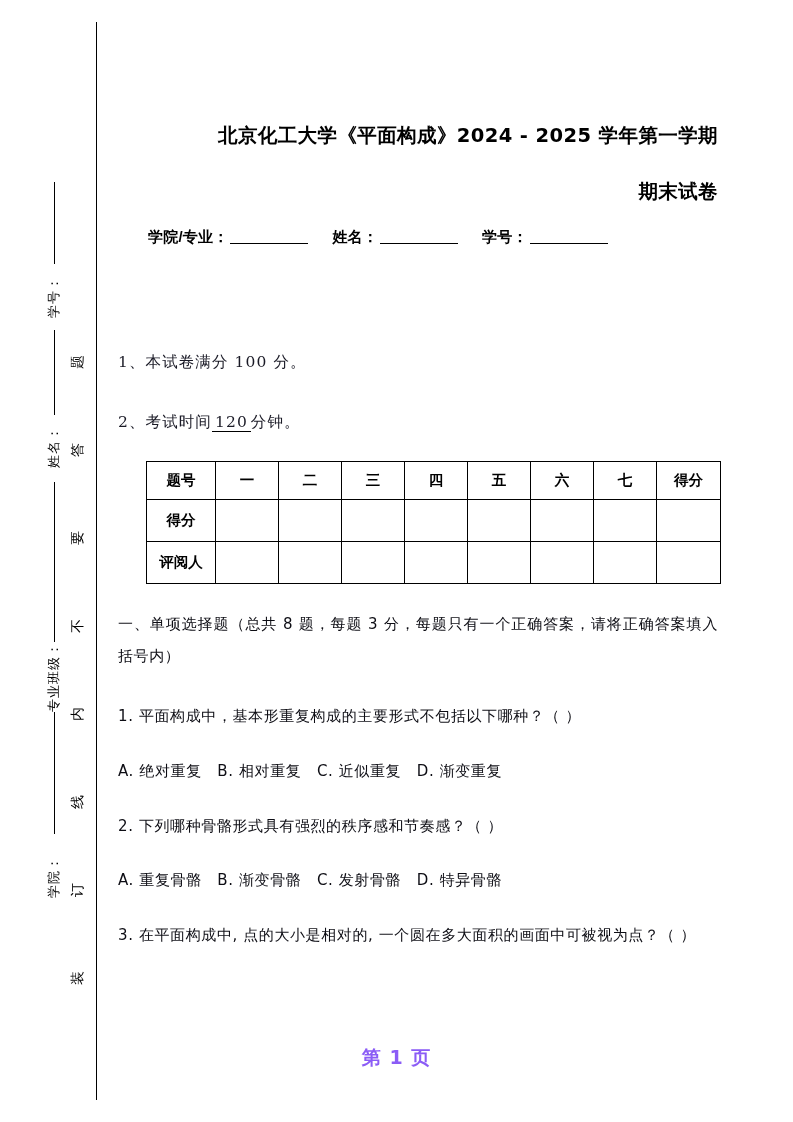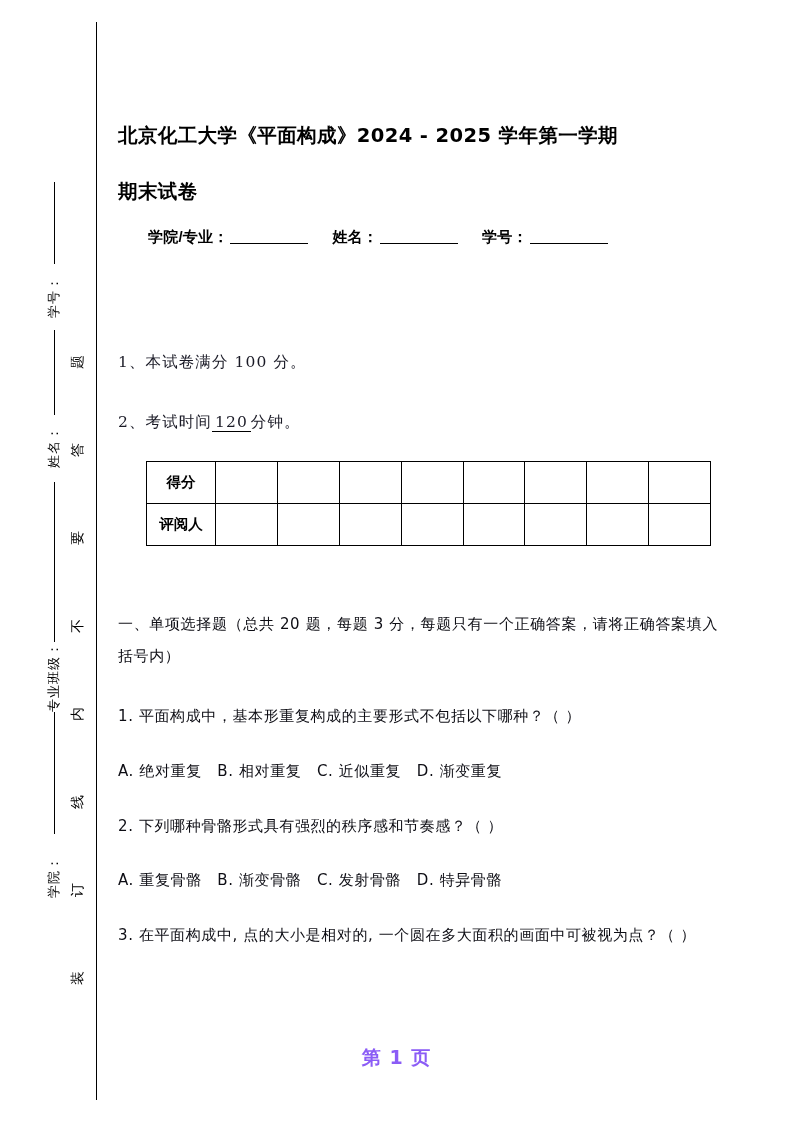--- a/index.html
+++ b/index.html
@@ -78,21 +78,21 @@
   
   #content {
     position: absolute;
     left: 118px;
     top: 0;
     width: 600px;
     height: 1122px;
   }
 
   .title {
-    text-align: left;
+    text-align: right;
     font-family: "DejaVu Sans", "Liberation Sans", sans-serif;
     font-weight: bold;
     font-size: 19.5px;
     line-height: 36px;
     letter-spacing: 0.4px;
     color: #000;
   }
   #title-block { position: absolute; left: 0; top: 118px; width: 600px; }
   .title-line2 { margin-top: 20px; }
 
@@ -241,20 +241,31 @@
     <div class="notice-block" id="notice-1">
       <div class="notice">1、本试卷满分 100 分。</div>
     </div>
 
     <div class="notice-block" id="notice-2">
       <div class="notice"><span>2、考试时间</span><span class="uline">120</span><span>分钟。</span></div>
     </div>
 
     <table id="score-table">
       <tbody>
+          <tr>
+        <td class="rowhead">题号</td>
+        <td class="numcol">一</td>
+        <td class="numcol">二</td>
+        <td class="numcol">三</td>
+        <td class="numcol">四</td>
+        <td class="numcol">五</td>
+        <td class="numcol">六</td>
+        <td class="numcol">七</td>
+        <td class="lastcol">得分</td>
+      </tr>
       <tr class="body-row">
         <td class="rowhead">得分</td>
         <td></td>
         <td></td>
         <td></td>
         <td></td>
         <td></td>
         <td></td>
         <td></td>
         <td></td>
@@ -267,21 +278,21 @@
         <td></td>
         <td></td>
         <td></td>
         <td></td>
         <td></td>
       </tr>
     </tbody>
       </table>
 
     <div class="qblock" id="sec-1">
-      <div class="qtext">一、单项选择题（总共 20 题，每题 3 分，每题只有一个正确答案，请将正确答案填入括号内）</div>
+      <div class="qtext">一、单项选择题（总共 8 题，每题 3 分，每题只有一个正确答案，请将正确答案填入括号内）</div>
     </div>
 
     <div class="qblock" id="q1">
       <div class="qtext">1. 平面构成中，基本形重复构成的主要形式不包括以下哪种？（   ）</div>
     </div>
     <div class="qblock" id="q1o">
       <div class="opts">A. 绝对重复　B. 相对重复　C. 近似重复　D. 渐变重复</div>
     </div>
 
     <div class="qblock" id="q2">

